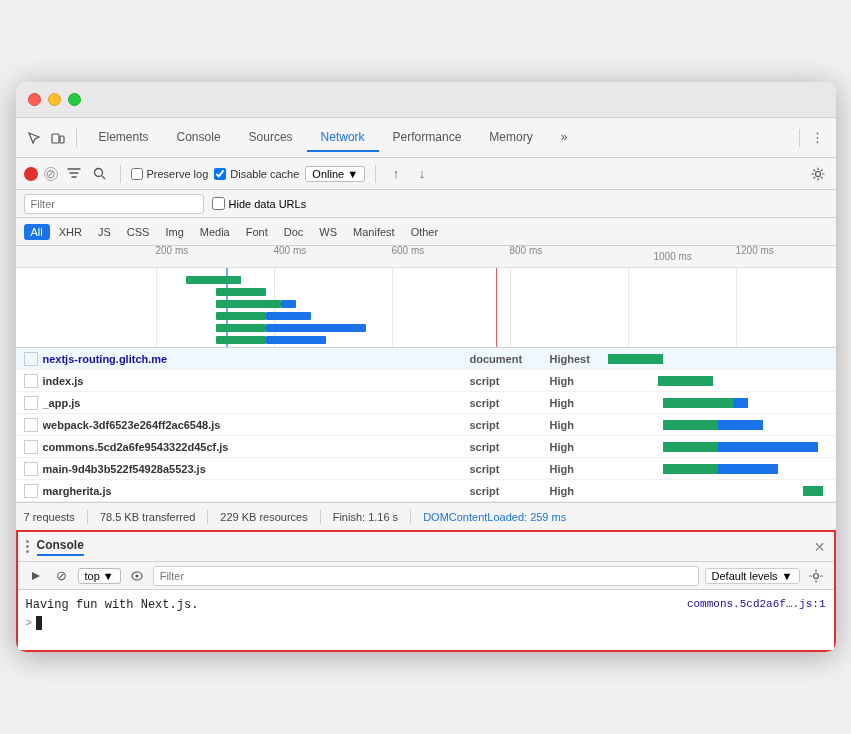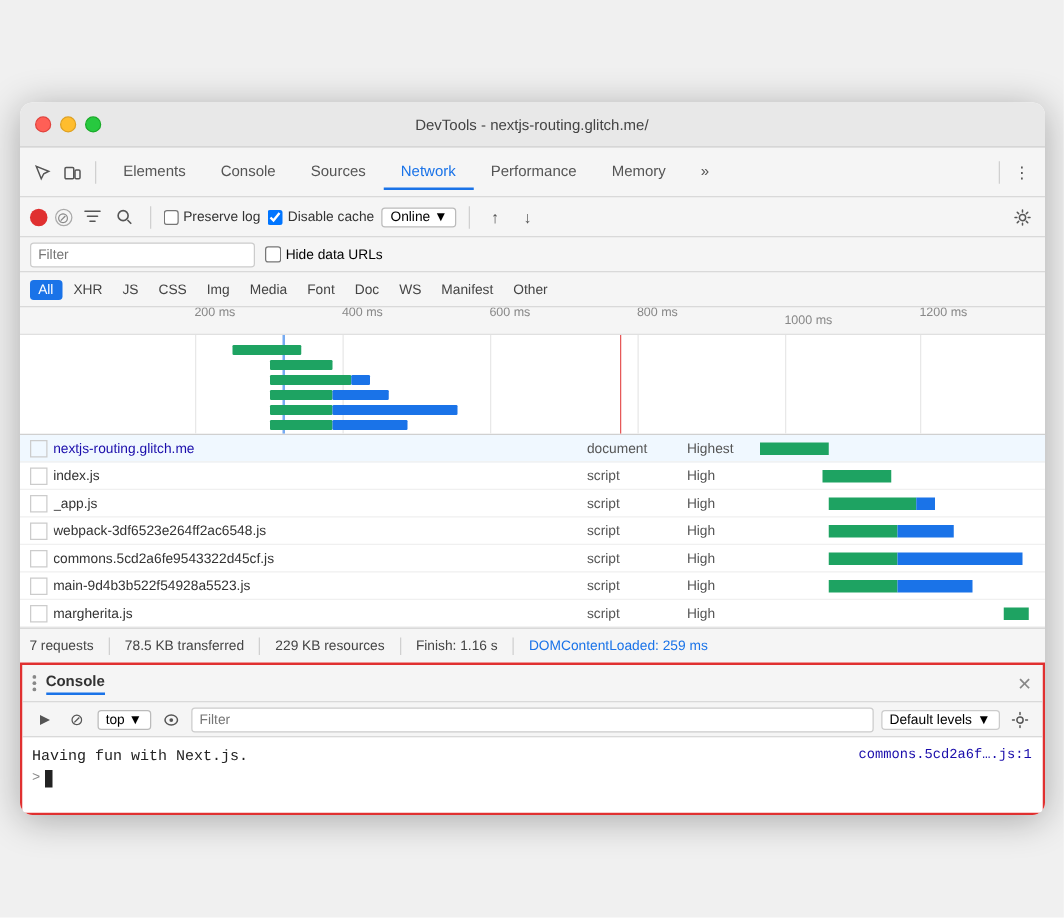--- a/index.html
+++ b/index.html
@@ -200,20 +200,21 @@
       flex: 1;
       overflow-y: auto;
     }
     .net-row {
       display: flex;
       align-items: center;
       padding: 2px 8px;
       border-bottom: 1px solid #f0f0f0;
       min-height: 22px;
       cursor: pointer;
+      font-weight: bold;
     }
     .net-row.first-row { background: #f0f8ff; }
     .file-icon {
       width: 14px;
       height: 14px;
       border: 1px solid #ccc;
       margin-right: 5px;
       display: inline-flex;
       align-items: center;
       justify-content: center;
@@ -429,21 +430,20 @@
 <body>
 
 <div class="window">
 
   <div class="titlebar">
     <div class="traffic-lights">
       <div class="traffic-light tl-red"></div>
       <div class="traffic-light tl-yellow"></div>
       <div class="traffic-light tl-green"></div>
     </div>
-    <div class="titlebar-title">DevTools - nextjs-routing.glitch.me/</div>
   </div>
 
   <div class="toolbar">
     <div class="toolbar-icon" title="Inspect element">
       <svg width="14" height="14" viewBox="0 0 14 14" fill="none">
         <path d="M2 2l4 10 2-4 4-2z" stroke="#555" stroke-width="1.2" fill="none"></path>
       </svg>
     </div>
     <div class="toolbar-icon" title="Device toolbar">
       <svg width="14" height="14" viewBox="0 0 14 14" fill="none">
@@ -525,21 +525,21 @@
     <div class="type-btn">Manifest</div>
     <div class="type-btn">Other</div>
   </div>
 
   <div class="timeline-tick-area">
     <div class="tick-labels">
       <span class="tick-label" style="left: 140px;">200 ms</span>
       <span class="tick-label" style="left: 258px;">400 ms</span>
       <span class="tick-label" style="left: 376px;">600 ms</span>
       <span class="tick-label" style="left: 494px;">800 ms</span>
-      <span class="tick-label" style="left: 612px; margin-top: 13px;">1000 ms</span>
+      <span class="tick-label" style="left: 638px; margin-top: 13px;">1000 ms</span>
       <span class="tick-label" style="left: 720px;">1200 ms</span>
     </div>
   </div>
 
   <div class="waterfall-chart-area">
 
     <div class="wc-grid-line" style="left: 140px;"></div>
     <div class="wc-grid-line" style="left: 258px;"></div>
     <div class="wc-grid-line" style="left: 376px;"></div>
     <div class="wc-grid-line" style="left: 494px;"></div>

